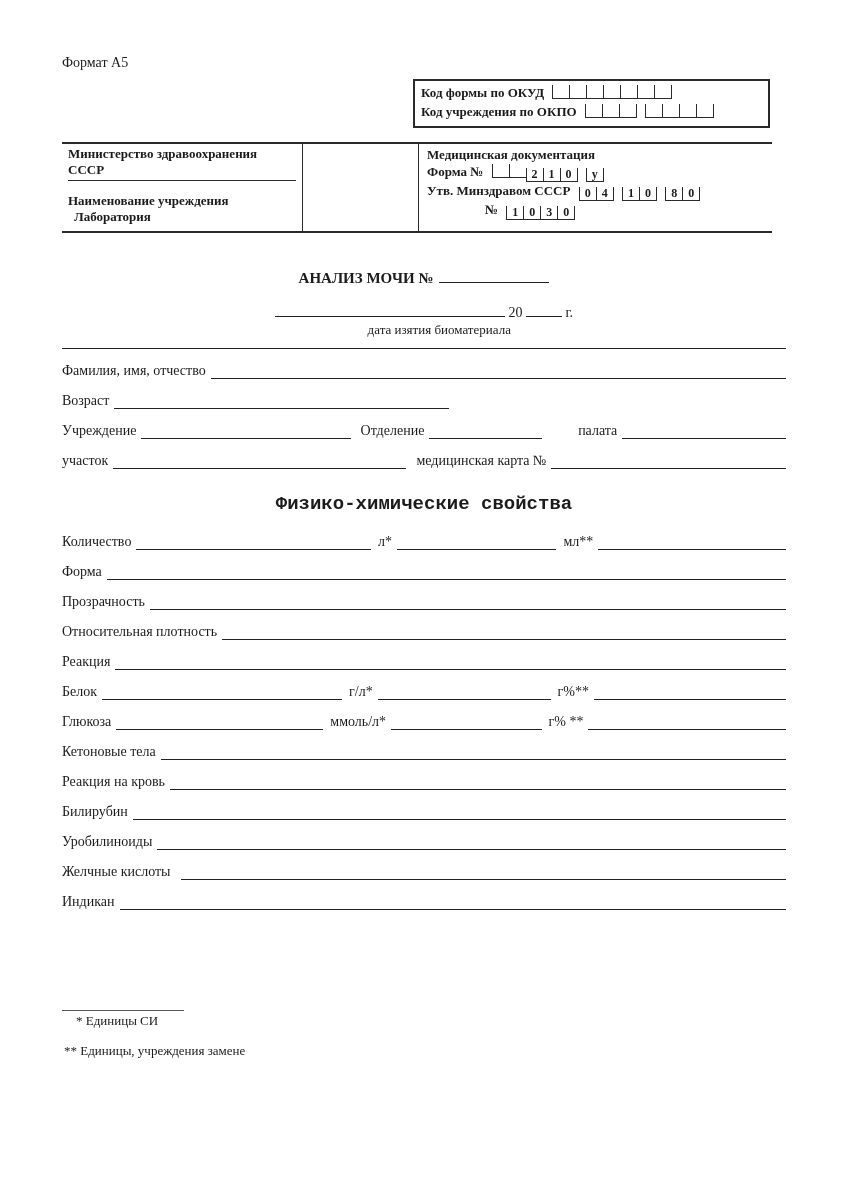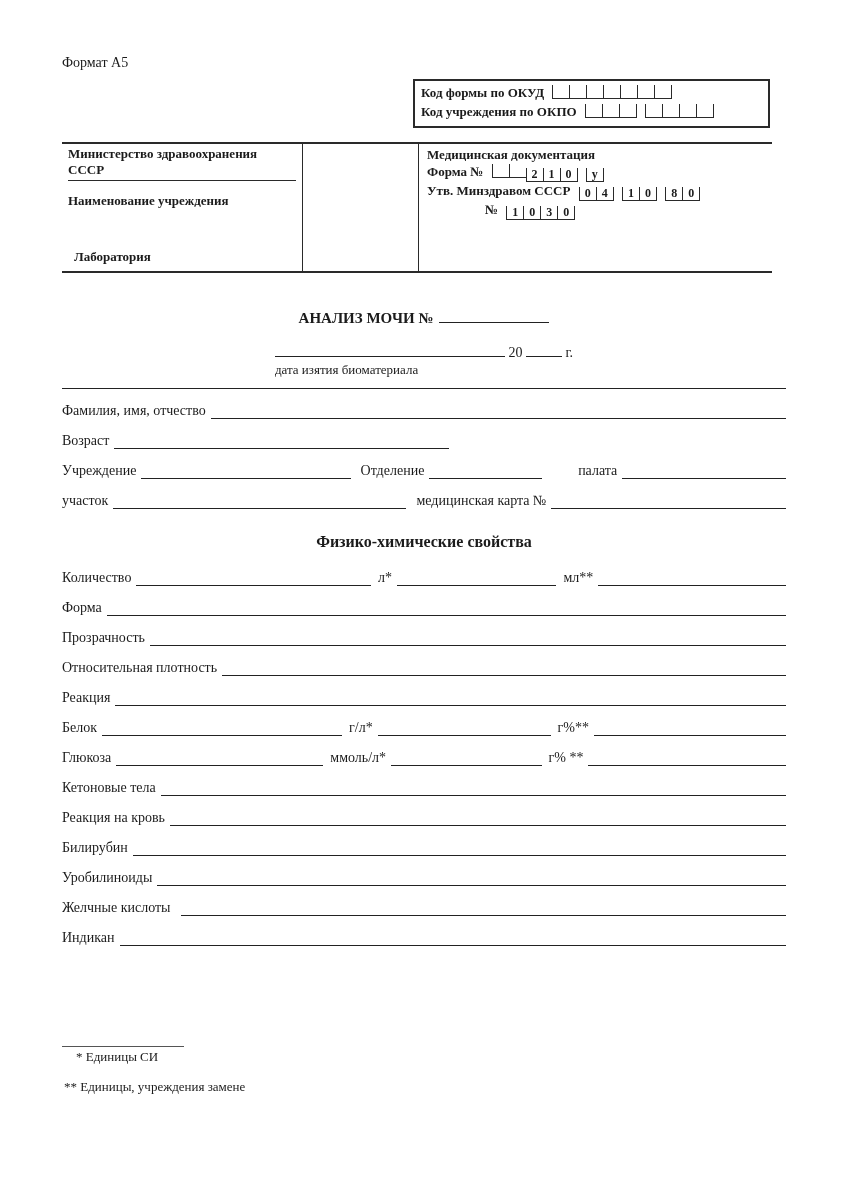--- a/index.html
+++ b/index.html
@@ -16,47 +16,47 @@
   .cellgrp .cell:last-child{border-right:1px solid #2a2a2a;}
   .cell{display:inline-block;min-width:14px;height:13px;line-height:13px;
         border-left:1px solid #2a2a2a;border-bottom:1px solid #2a2a2a;
         font-size:12px;font-weight:bold;text-align:center;padding:0 1px;}
   
   .orgtable{display:flex;width:710px;margin-top:14px;border-top:2px solid #2a2a2a;
             border-bottom:2px solid #2a2a2a;font-size:13px;font-weight:bold;}
   .org-left{width:240px;box-sizing:border-box;padding:2px 6px 6px 6px;}
   .ministry{border-bottom:1px solid #2a2a2a;padding-bottom:2px;}
   .inst-label{margin-top:12px;}
-  .lab-label{padding-left:6px;margin-top:40px;}
+  .lab-label{padding-left:6px;}
   .org-mid{width:115px;border-left:1px solid #2a2a2a;}
   .org-right{flex:1;border-left:1px solid #2a2a2a;box-sizing:border-box;
              padding:2px 4px 4px 8px;line-height:17px;white-space:nowrap;}
   .docno-line{margin-left:58px;}
   
   .title-row{text-align:center;margin-top:36px;font-size:15px;font-weight:bold;white-space:nowrap;}
   .uline{display:inline-block;border-bottom:1px solid #222;height:13px;vertical-align:baseline;}
   .title-line{width:110px;margin-left:6px;}
   .date-block{width:fit-content;margin:16px auto 0 auto;font-size:14px;}
   .date-row{white-space:nowrap;}
   .date-line{width:230px;}
   .date-line2{width:36px;}
-  .date-caption{width:236px;text-align:left;font-size:13px;margin-top:1px;}
+  .date-caption{width:236px;text-align:right;font-size:13px;margin-top:1px;}
   .fullrule{border-bottom:1px solid #222;margin-top:10px;}
   
   .frow{display:flex;align-items:flex-end;font-size:14px;line-height:17px;
         margin-top:13px;white-space:nowrap;}
   .lbl{flex:0 0 auto;}
   .fill{border-bottom:1px solid #222;height:15px;flex:1 1 auto;margin-left:5px;}
   .unit{margin-left:7px;}
   .w335{flex:0 0 335px;}
   .f125{flex:1.25 1 0;} .f115{flex:1.15 1 0;} .f110{flex:1.1 1 0;}
   .f105{flex:1.05 1 0;} .f100{flex:1 1 0;} .f090{flex:0.9 1 0;}
   .f085{flex:0.85 1 0;} .f080{flex:0.8 1 0;} .f062{flex:0.62 1 0;}
   .ml24{margin-left:36px;} .ml10{margin-left:10px;}
-  .section-title{text-align:center;font-size:16px;font-weight:bold;margin-top:24px;}
+  .section-title{text-align:center;font-size:19px;font-weight:bold;margin-top:24px;font-family:Liberation Mono, monospace;}
   .gap-sm{margin-top:18px;}
   
   .footnotes{margin-top:100px;font-size:13px;}
   .fn-line{width:122px;border-top:1px solid #555;}
   .fn1{padding-left:14px;margin-top:2px;}
   .fn2{padding-left:2px;margin-top:14px;}
 </style>
 </head>
 <body>
 

